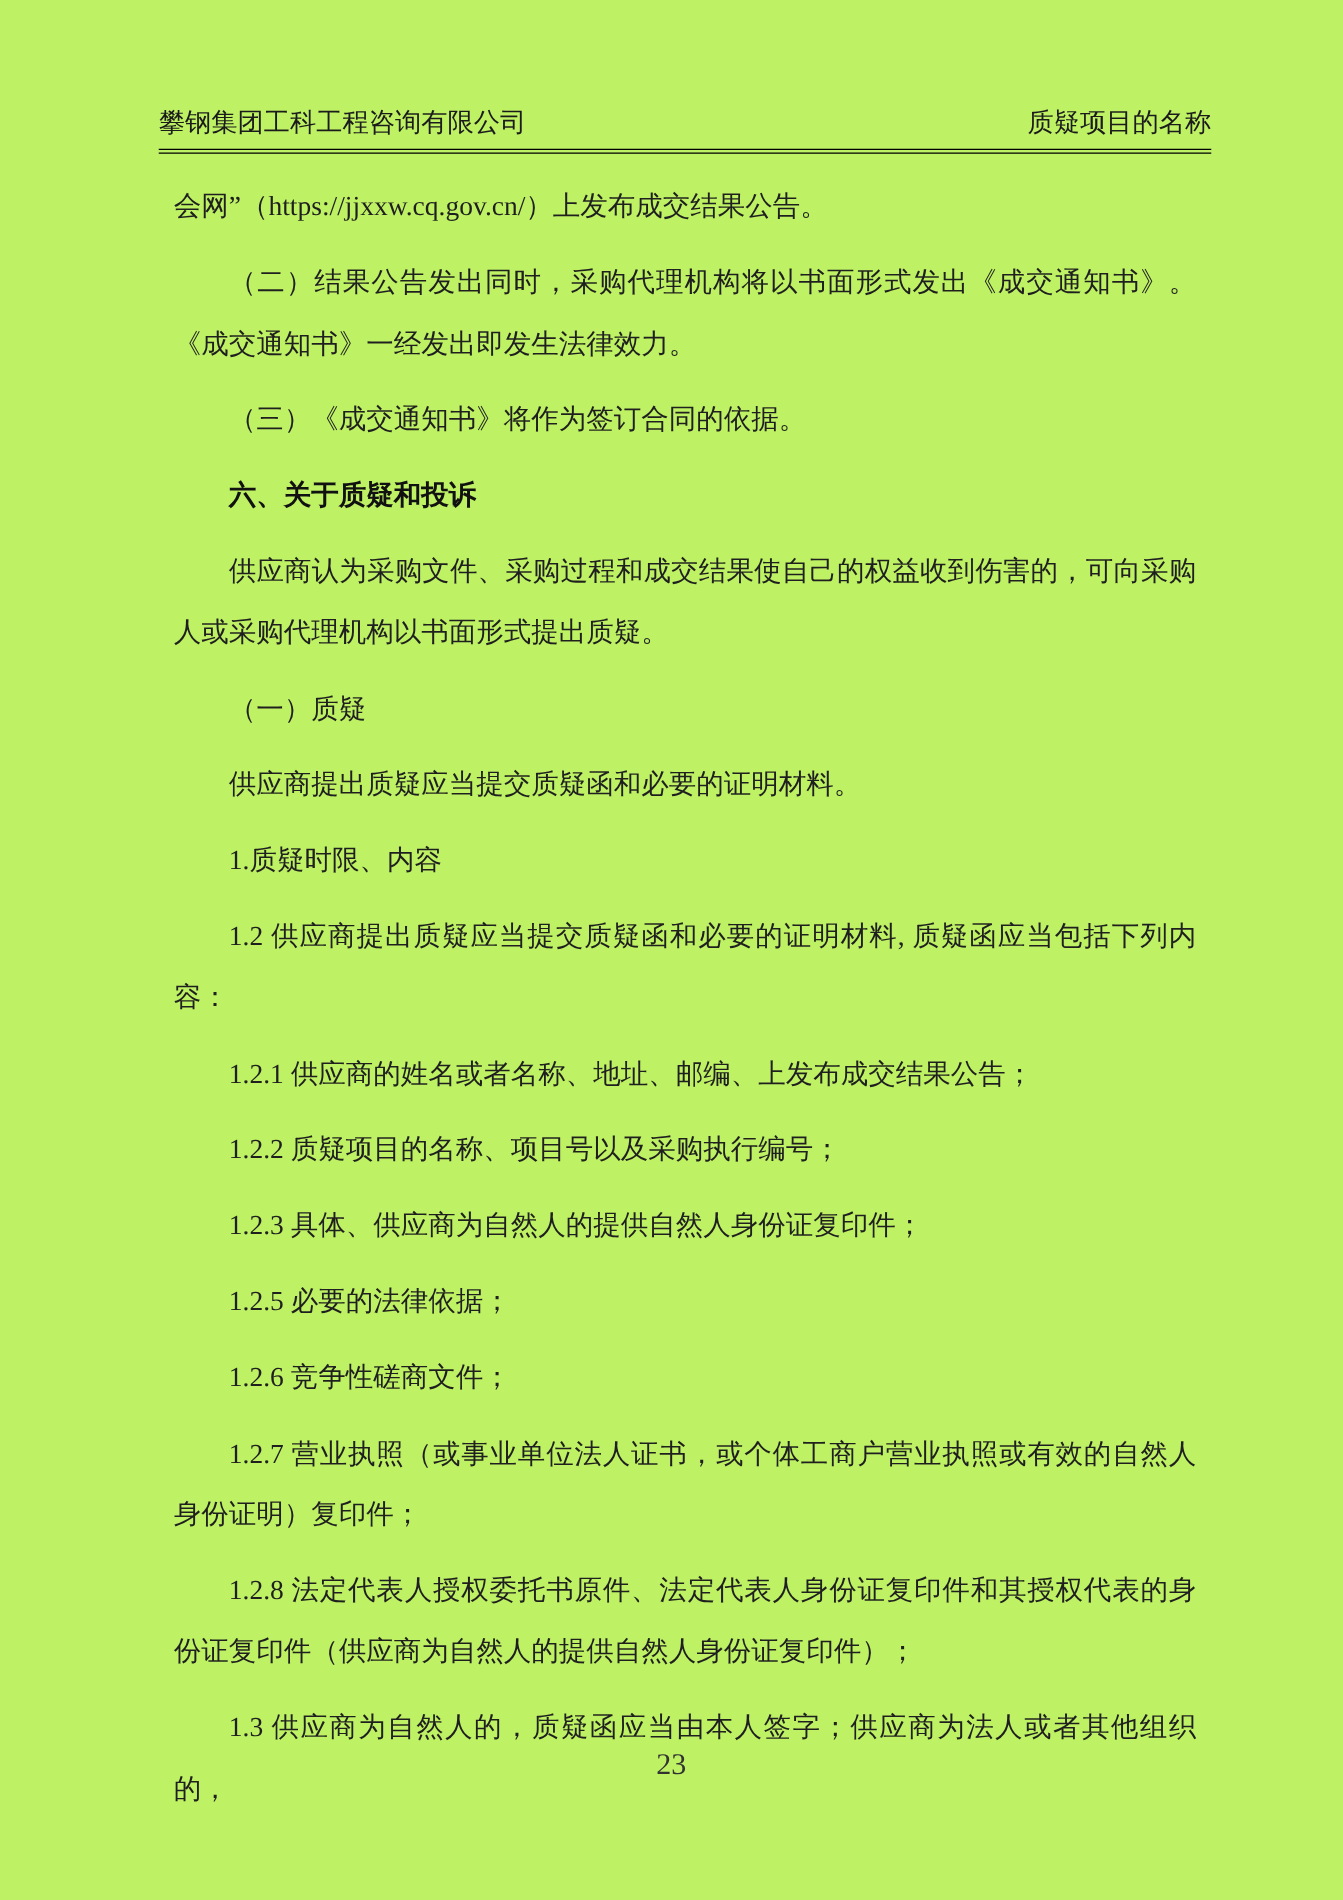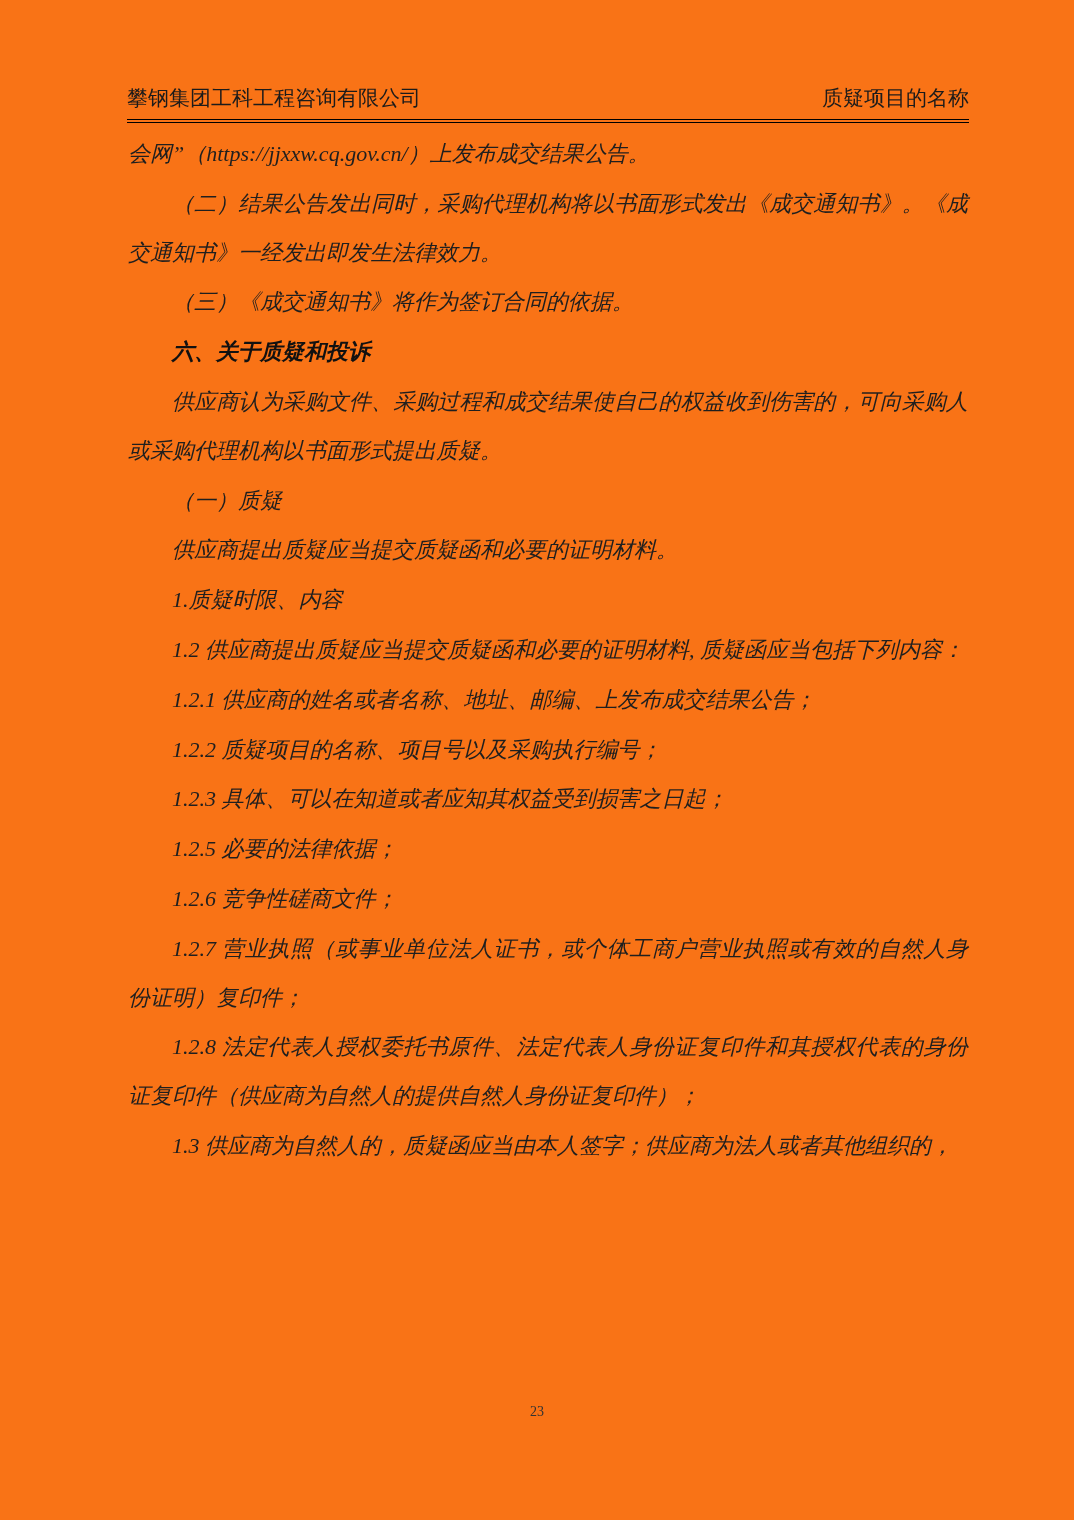--- a/index.html
+++ b/index.html
@@ -1,20 +1,20 @@
 <!DOCTYPE html>
 <html><head>
 <meta charset="utf-8">
 <style>
   html, body { margin: 0; padding: 0; background: #ffffff; }
   .page {
     position: relative;
     width: 1074px;
     height: 1520px;
-    background: #f97316;
+    background: #bef264;
     color: #1f1f1f;
     font-family: "Liberation Serif", "DejaVu Serif", serif;
     overflow: hidden;
   }
   .header {
     position: absolute;
     left: 127px;
     top: 84px;
     width: 842px;
     display: flex;
@@ -29,36 +29,36 @@
   .content {
     position: absolute;
     left: 127px;
     top: 129px;
     width: 842px;
     font-size: 22px;
     line-height: 48.8px;
     text-align: justify;
     color: #1f1f1f;
   }
-  .para { margin: 1px; font-style: italic; }
+  .para { margin: 12px; }
   .para.flush  { text-indent: 0; }
   .para.indent { text-indent: 44px; }
   .para.heading {
     text-indent: 44px;
     font-weight: bold;
     font-family: "Liberation Sans", "DejaVu Sans", sans-serif;
     color: #111;
   }
   .footer {
     position: absolute;
     left: 0;
     top: 1400px;
     width: 100%;
     text-align: center;
-    font-size: 14px;
+    font-size: 24px;
     line-height: 24px;
     color: #333333;
   }
 </style>
 </head>
 <body>
 
 <div class="page">
 
   <div class="header">
@@ -72,21 +72,21 @@
       <p class="para indent">（二）结果公告发出同时，采购代理机构将以书面形式发出《成交通知书》。《成交通知书》一经发出即发生法律效力。</p>
       <p class="para indent">（三）《成交通知书》将作为签订合同的依据。</p>
       <p class="para heading">六、关于质疑和投诉</p>
       <p class="para indent">供应商认为采购文件、采购过程和成交结果使自己的权益收到伤害的，可向采购人或采购代理机构以书面形式提出质疑。</p>
       <p class="para indent">（一）质疑</p>
       <p class="para indent">供应商提出质疑应当提交质疑函和必要的证明材料。</p>
       <p class="para indent">1.质疑时限、内容</p>
       <p class="para indent">1.2 供应商提出质疑应当提交质疑函和必要的证明材料, 质疑函应当包括下列内容：</p>
       <p class="para indent">1.2.1 供应商的姓名或者名称、地址、邮编、上发布成交结果公告；</p>
       <p class="para indent">1.2.2 质疑项目的名称、项目号以及采购执行编号；</p>
-      <p class="para indent">1.2.3 具体、可以在知道或者应知其权益受到损害之日起；</p>
+      <p class="para indent">1.2.3 具体、供应商为自然人的提供自然人身份证复印件；</p>
       <p class="para indent">1.2.5 必要的法律依据；</p>
       <p class="para indent">1.2.6 竞争性磋商文件；</p>
       <p class="para indent">1.2.7 营业执照（或事业单位法人证书，或个体工商户营业执照或有效的自然人身份证明）复印件；</p>
       <p class="para indent">1.2.8 法定代表人授权委托书原件、法定代表人身份证复印件和其授权代表的身份证复印件（供应商为自然人的提供自然人身份证复印件）；</p>
       <p class="para indent">1.3 供应商为自然人的，质疑函应当由本人签字；供应商为法人或者其他组织的，</p>
     </div>
 
   <div class="footer">
     <span>23</span>
   </div>

